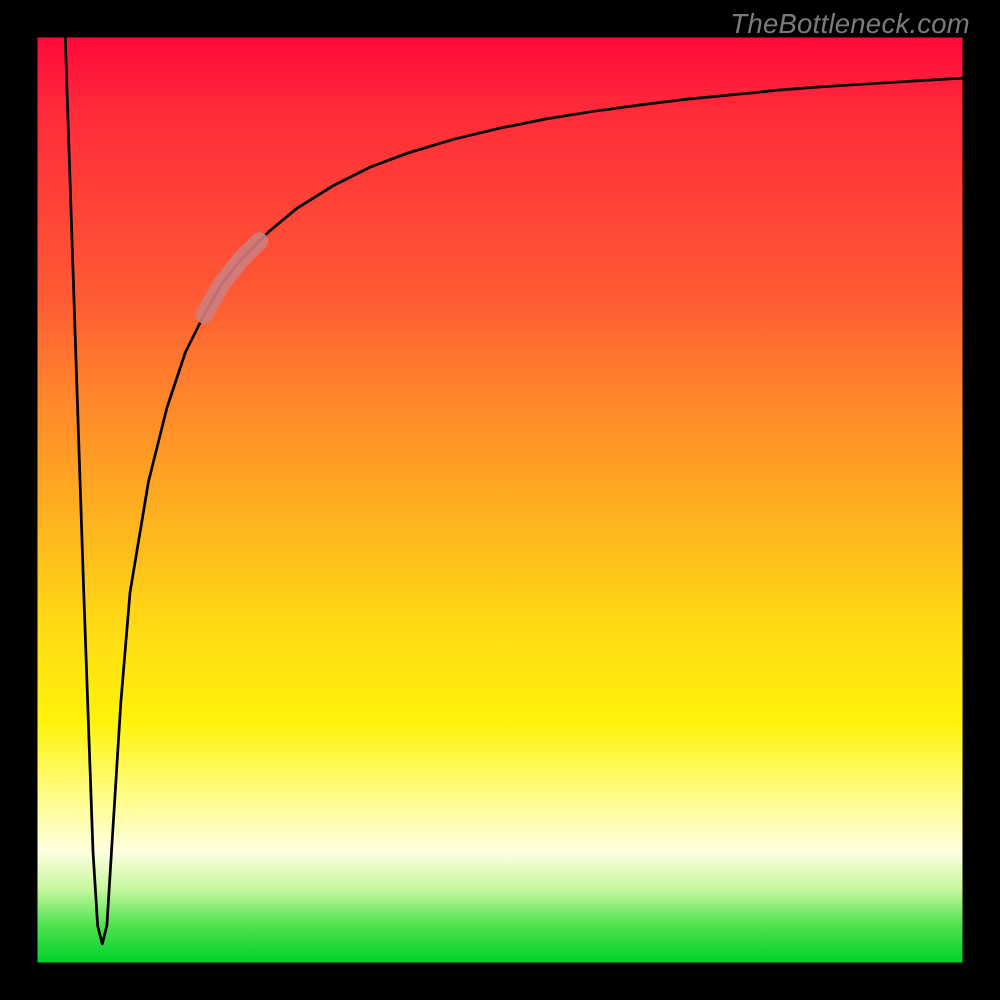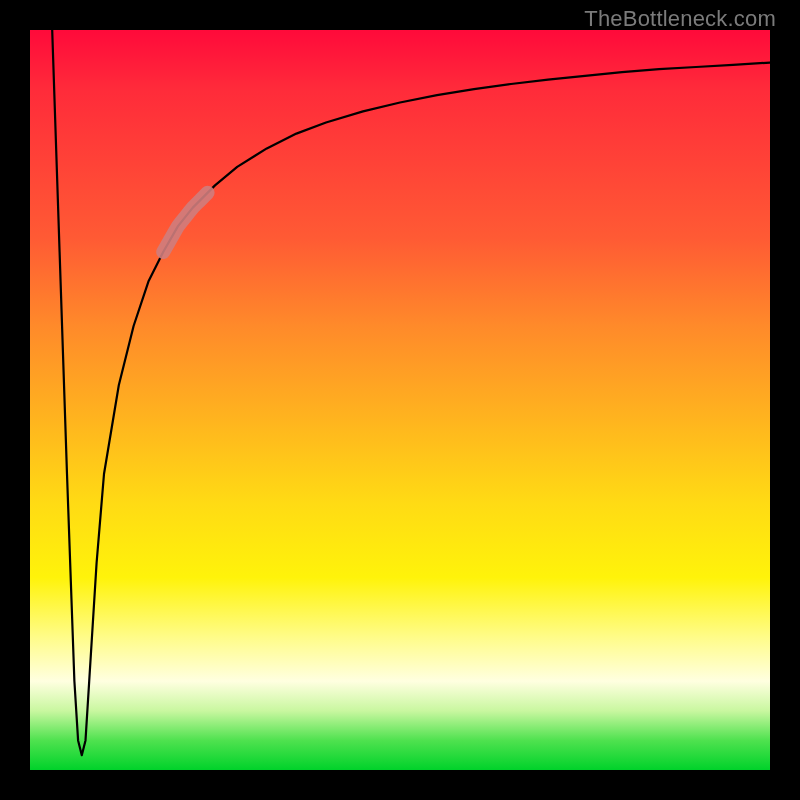--- a/index.html
+++ b/index.html
@@ -9,20 +9,21 @@
     height: 800px;
     overflow: hidden;
     background: #000;
     font-family: Arial, Helvetica, sans-serif;
   }
   .frame {
     position: relative;
     width: 788px;
     height: 800px;
     background: #000;
+    font-style: italic;
   }
   .plot-area {
     position: absolute;
     left: 30px;
     top: 30px;
     width: 740px;
     height: 740px;
     
     background: linear-gradient(
       to bottom,

